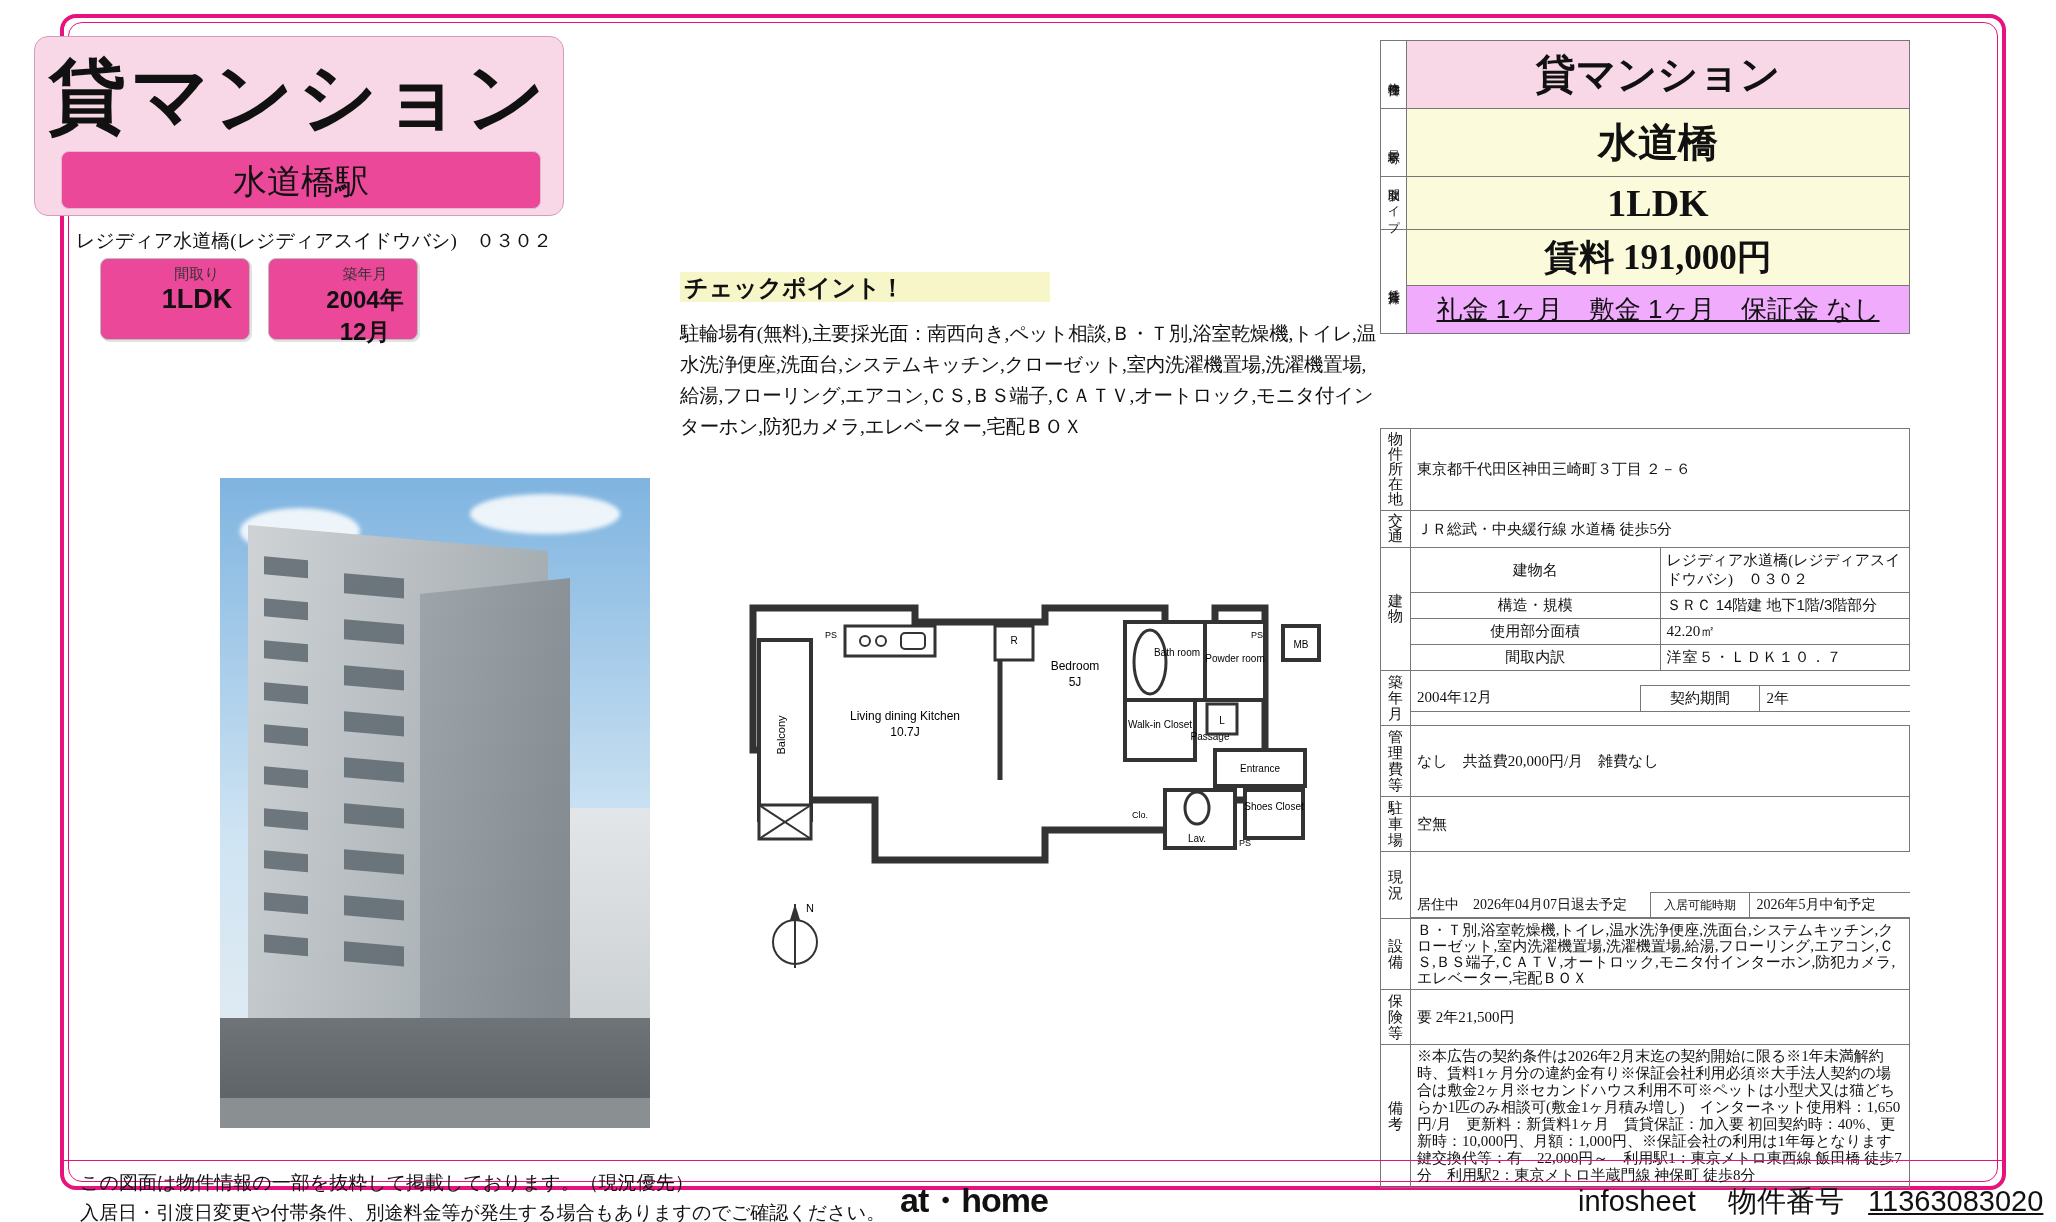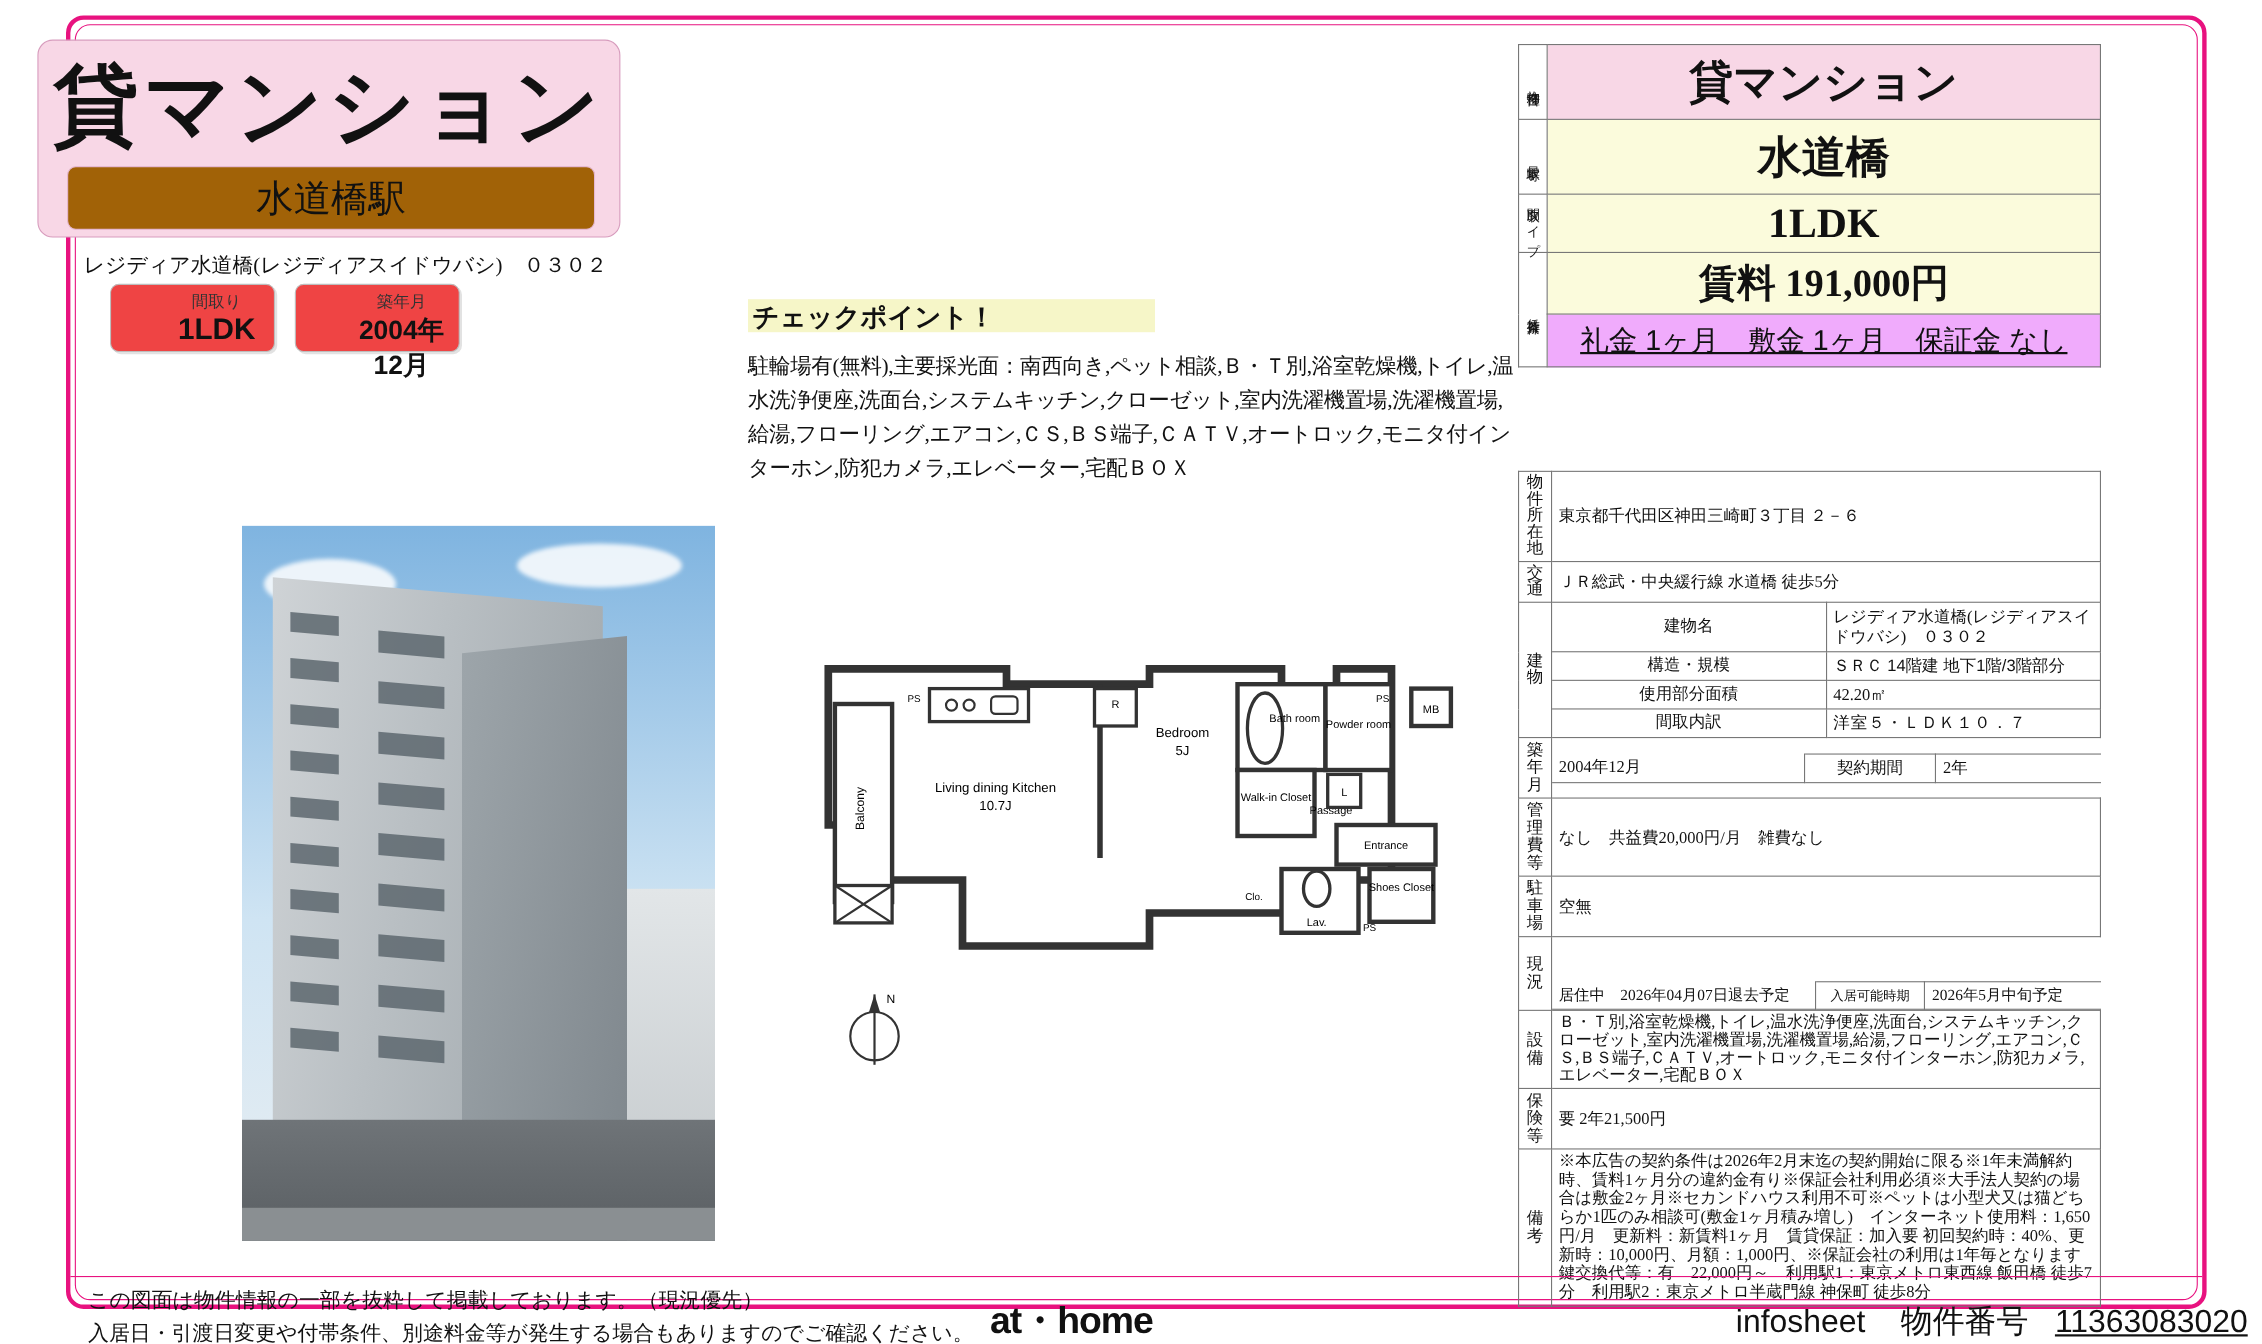--- a/index.html
+++ b/index.html
@@ -30,32 +30,32 @@
     position:absolute; left:34px; top:36px; width:530px; height:180px;
     background:#f8d7e6; border:1px solid #d79cbd; border-radius:14px;
   }
   .title-main {
     position:absolute; left:0; top:8px; width:100%;
     text-align:center; font-size:78px; letter-spacing:4px;
     font-family:"Liberation Sans", sans-serif; font-weight:bold; color:#111;
   }
   .station-pill {
     position:absolute; left:26px; top:114px; width:480px; height:58px;
-    background:#a16207; border-radius:8px; border:1px solid #e6b9d2;
+    background:#ec4899; border-radius:8px; border:1px solid #e6b9d2;
     text-align:center; line-height:58px; font-size:34px;
     font-family:"Liberation Sans", sans-serif;
   }
   .bldg-name {
     position:absolute; left:34px; top:228px; width:560px;
     font-size:19px; text-align:center; letter-spacing:0px;
   }
 
   .spec-row { position:absolute; left:100px; top:258px; display:flex; gap:18px; }
   .spec-card {
-    width:150px; height:62px; background:#ef4444;
+    width:150px; height:82px; background:#ec4899;
     border:1px solid #bdbdbd; border-radius:8px;
     box-shadow: 2px 2px 0 #e2e2e2;
     text-align:center; padding-top:6px;padding-left:44px;
   }
   .spec-card .lbl { font-size:15px; color:#333; }
   .spec-card .val { font-size:27px; font-weight:bold; font-family:"Liberation Sans", sans-serif; }
   .spec-card .val.small { font-size:24px; }
 
   
   .cp-title {

